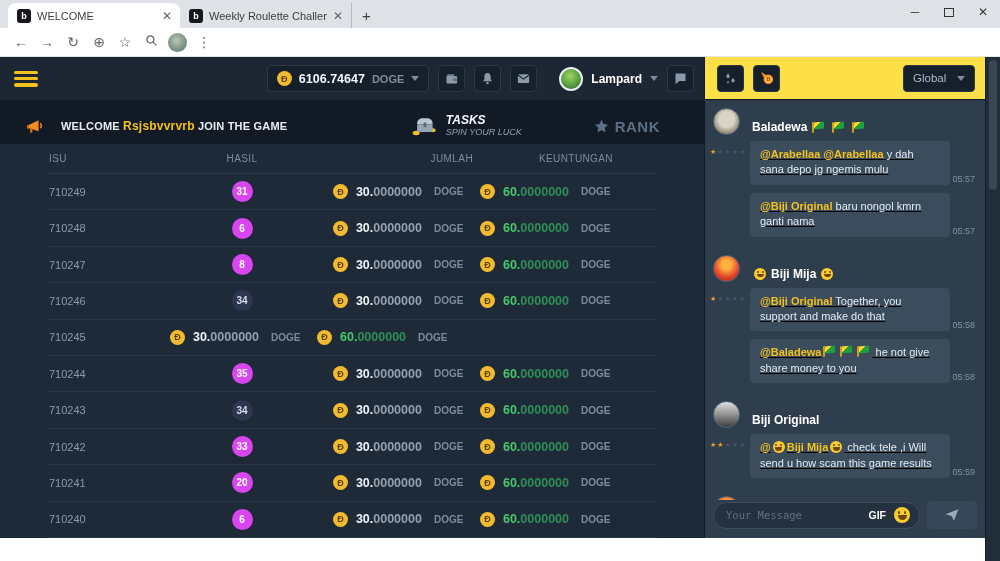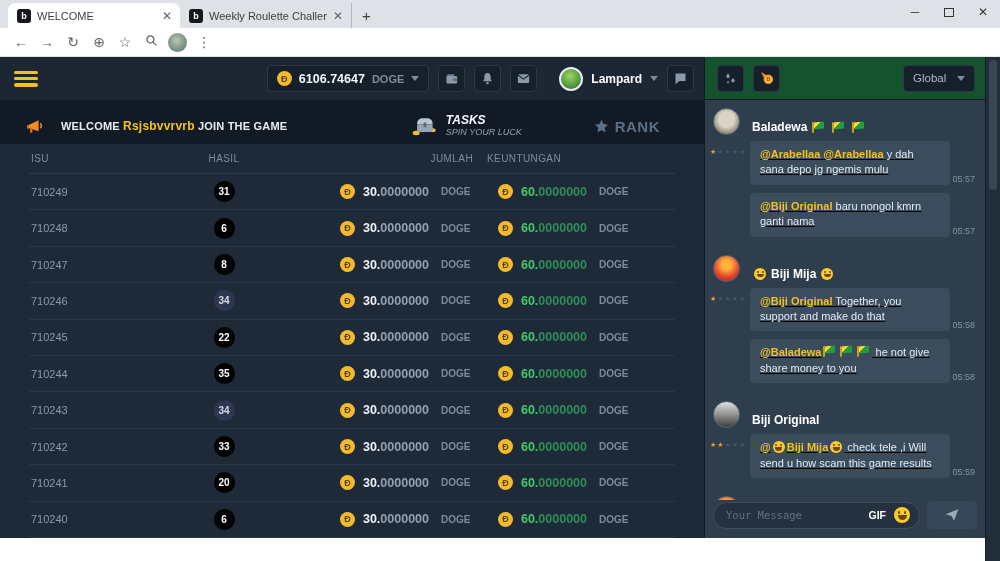--- a/index.html
+++ b/index.html
@@ -57,43 +57,43 @@
   .welcome-text { margin-left:16px; font-size:11px; font-weight:bold; color:#e9eef3; letter-spacing:.2px; }
   .welcome-text .wname { color:#f3c21e; font-size:12px; }
   .tasks-wrap { margin-left:auto; display:flex; align-items:center; gap:9px; }
   .tasks-txt { font-style:italic; line-height:1.1; }
   .tasks-title { color:#f2f6fa; font-weight:bold; font-size:12px; }
   .tasks-sub { color:#90a0af; font-size:9px; }
   .rank-wrap { display:flex; align-items:center; gap:6px; margin-left:72px; color:#5d6f85; font-size:15px; font-weight:bold; letter-spacing:.5px; }
 
   
   .bets { flex:1; display:flex; flex-direction:column; min-height:0; }
-  .t-head, .t-row { display:grid; grid-template-columns:120px 150px 1fr 1fr; align-items:center; margin:0 29px; border-bottom:1px solid #2a3748; }
+  .t-head, .t-row { display:grid; grid-template-columns:120px 150px 1fr 1fr; align-items:center; margin:0 47px; border-bottom:1px solid #2a3748; }
   .t-head { height:30px; font-size:10px; color:#7b8da0; letter-spacing:.4px; border-bottom:1px solid #2e3b4d; }
   .t-rows { flex:1; display:flex; flex-direction:column; }
   .t-row { flex:1; }
   .c.isu, .h-isu { padding-left:2px; }
   .c.isu { color:#8a9aae; font-size:11px; }
   .h-hasil, .c.hasil { text-align:center; }
   .h-jumlah { text-align:right; padding-right:14px; }
-  .h-keuntungan { padding-right:44px; }
+  .h-keuntungan { text-align:right; padding-right:44px; }
   .c.amt { display:flex; align-items:center; justify-content:flex-end; padding-right:14px; }
   .c.amt.win { padding-right:44px; }
   .badge { display:inline-flex; align-items:center; justify-content:center; width:21px; height:21px; border-radius:50%; font-size:10px; font-weight:bold; color:#fff; }
-  .badge.red { background:#000000; }
+  .badge.red { background:#d946ef; }
   .badge.black { background:#2d3850; color:#d4dbe7; }
   .amt-main { color:#eef3f8; font-size:12.5px; font-weight:bold; margin-left:8px; }
   .amt-rest { color:#93a0b0; font-size:12.5px; font-weight:bold; }
   .win .amt-main { color:#43c96c; }
   .win .amt-rest { color:#2e8e57; }
   .cur { color:#7c8b9c; font-size:10px; font-weight:bold; margin-left:12px; width:32px; }
 
   
   .chat-col { width:280px; display:flex; flex-direction:column; background:#2e3e4d; }
-  .chat-header { height:43px; background:#14532d; display:flex; align-items:center; padding:0 10px 0 12px; border-bottom:1px solid #141c26; }
+  .chat-header { height:43px; background:#fde047; display:flex; align-items:center; padding:0 10px 0 12px; border-bottom:1px solid #141c26; }
   .chat-header .pillbox.global { margin-left:auto; width:72px; justify-content:space-between; padding:0 9px; }
   .global-label { color:#aebbc8; font-size:11.5px; }
   .chat-msgs { flex:1; overflow:hidden; padding:8px 10px 0 8px; }
   .msg-group { display:flex; margin-bottom:10px; }
   .av-col { width:37px; flex-shrink:0; display:flex; flex-direction:column; align-items:flex-start; }
   .avatar { width:27px; height:27px; border-radius:50%; border:1px solid #55687a; }
   .av-temple { background:radial-gradient(circle at 50% 42%, #d9d4c6 0 40%, #968e7c 70%, #5c564a); }
   .av-dragon { background:radial-gradient(circle at 50% 35%, #ffb23d 0 22%, #e2402a 62%, #8f1f12); }
   .av-person { background:linear-gradient(180deg, #e0e0e0, #8a8a8a 55%, #3c3c3c); }
   .stars { margin-top:5px; margin-left:-3px; white-space:nowrap; }
@@ -317,21 +317,20 @@
                   </div>
                   <div class="c amt win">
                     <span class="coin">Ð</span>
                     <span class="amt-main">60.</span>
                     <span class="amt-rest">0000000</span>
                     <span class="cur">DOGE</span>
                   </div>
                 </div>
                 <div class="t-row">
                   <div class="c isu">710245</div>
-                  <div class="c hasil"><span class="badge red">22</span></div>
                   <div class="c amt">
                     <span class="coin">Ð</span>
                     <span class="amt-main">30.</span>
                     <span class="amt-rest">0000000</span>
                     <span class="cur">DOGE</span>
                   </div>
                   <div class="c amt win">
                     <span class="coin">Ð</span>
                     <span class="amt-main">60.</span>
                     <span class="amt-rest">0000000</span>

